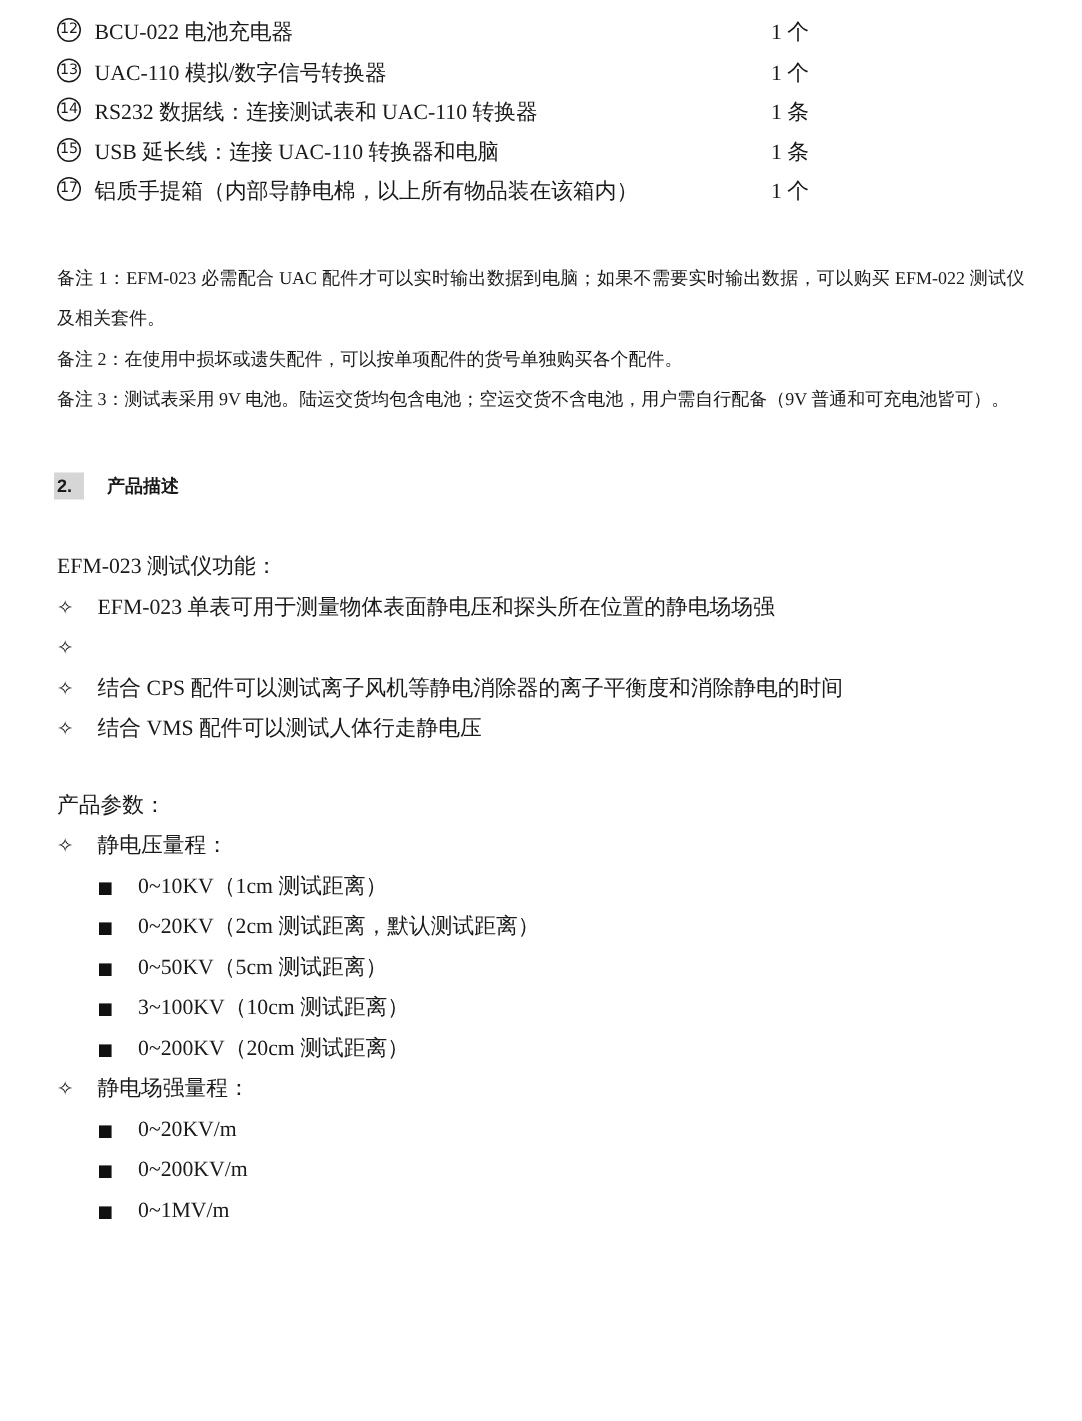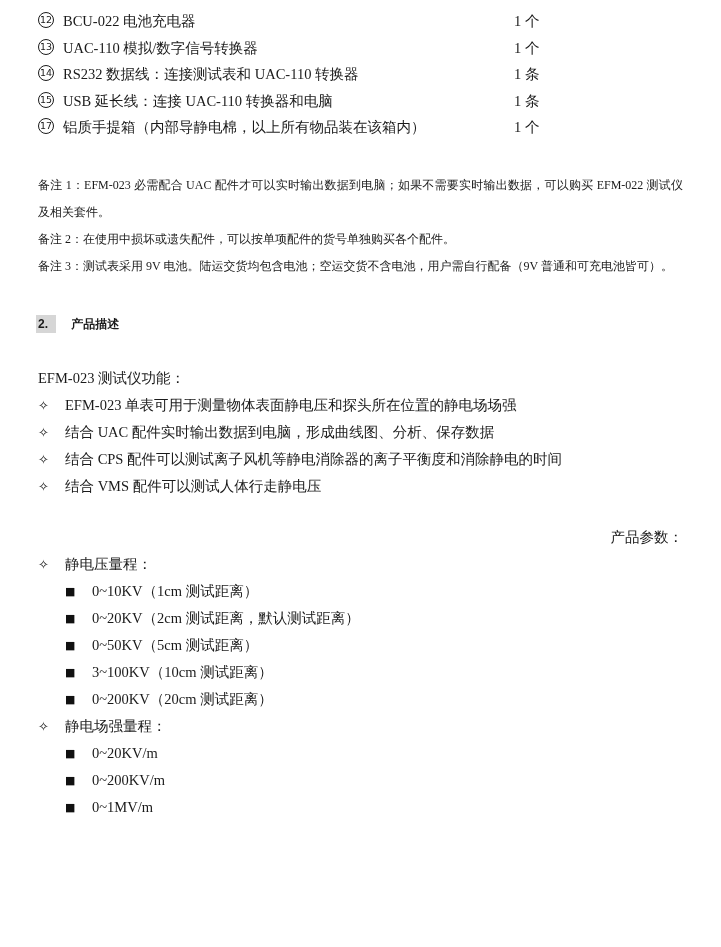--- a/index.html
+++ b/index.html
@@ -51,21 +51,21 @@
     font-family: "DejaVu Sans", sans-serif;
     font-size: 13px; color: #1a1a1a;
   }
   
   .desc {
     margin-top: 16px; font-size: 14.5px; line-height: 27px;
     text-align: justify;
   }
   
   .params { margin-top: 24px; font-size: 14.5px; }
-  .params .intro { line-height: 27px; text-align: right; }
+  .params .intro { line-height: 27px; }
   .sq-row { display: flex; line-height: 27px; padding-left: 27px; }
   .square {
     width: 27px; min-width: 27px;
     font-family: "DejaVu Sans", sans-serif;
     font-size: 11px; color: #111;
   }
 </style>
 </head>
 <body>
 
@@ -111,21 +111,20 @@
   </div>
 
   <div class="functions">
     <div class="intro">EFM-023 测试仪功能：</div>
     <div class="b-row">
       <span class="diamond">✧</span>
       <span>EFM-023 单表可用于测量物体表面静电压和探头所在位置的静电场场强</span>
     </div>
     <div class="b-row">
       <span class="diamond">✧</span>
-      <span>结合 UAC 配件实时输出数据到电脑，形成曲线图、分析、保存数据</span>
     </div>
     <div class="b-row">
       <span class="diamond">✧</span>
       <span>结合 CPS 配件可以测试离子风机等静电消除器的离子平衡度和消除静电的时间</span>
     </div>
     <div class="b-row">
       <span class="diamond">✧</span>
       <span>结合 VMS 配件可以测试人体行走静电压</span>
     </div>
   </div>

